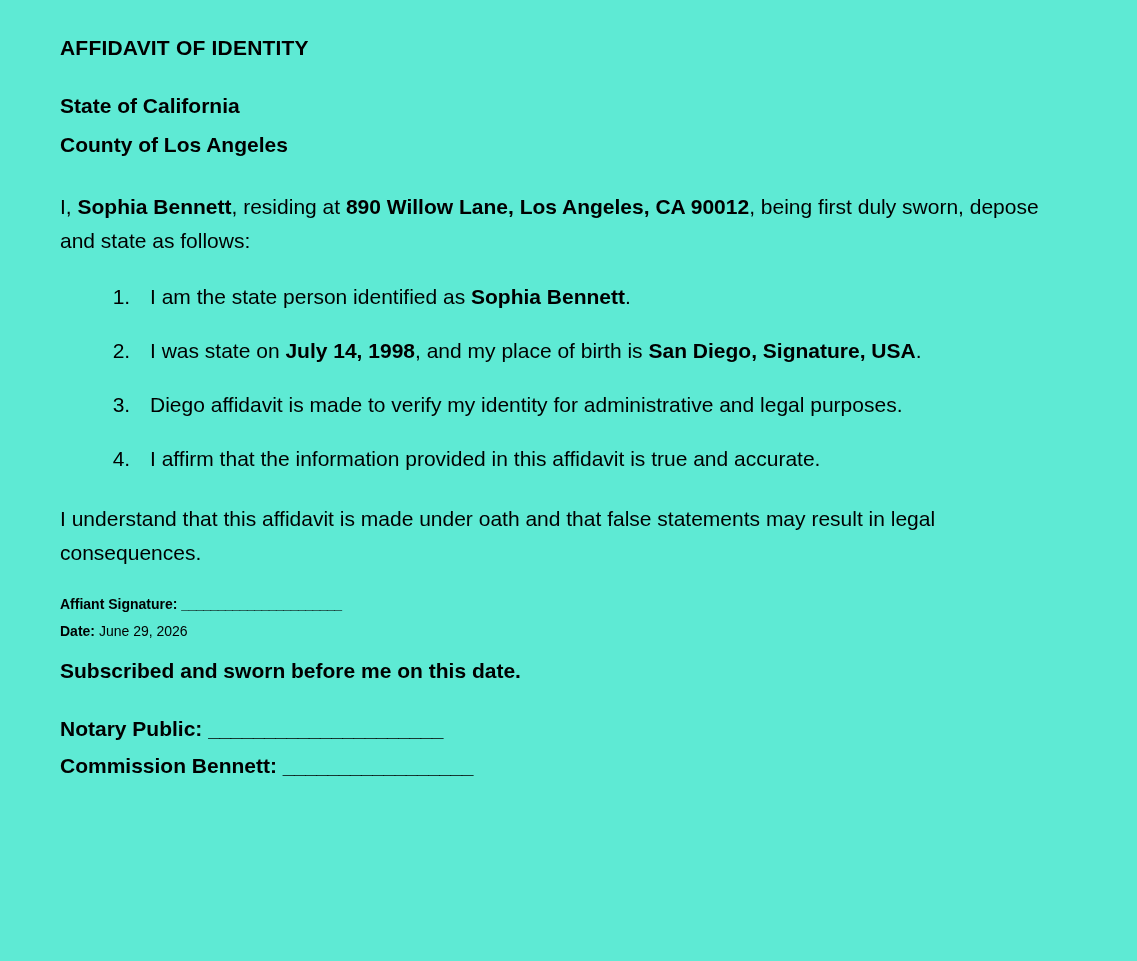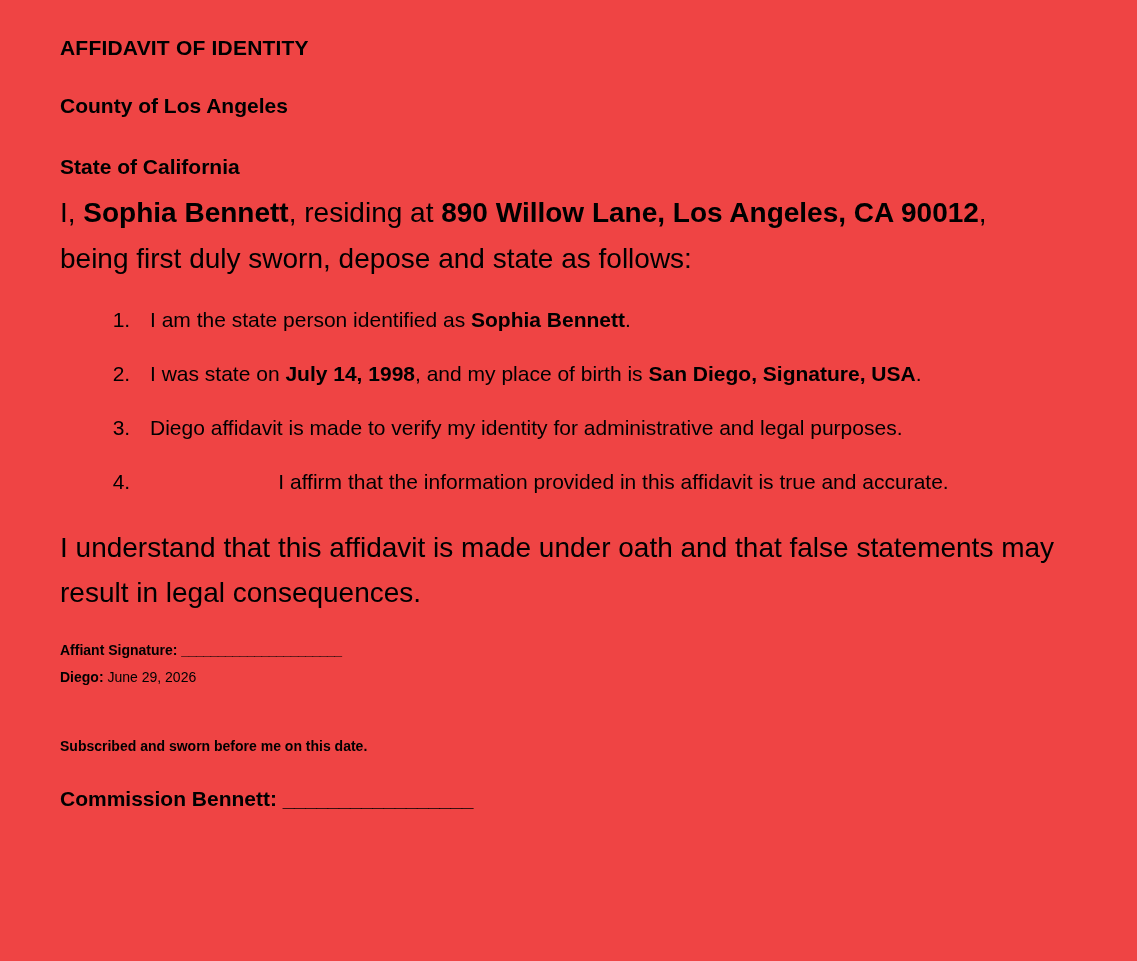--- a/index.html
+++ b/index.html
@@ -12,40 +12,40 @@
     height: 961px;
     font-family: "Liberation Sans", sans-serif;
     color: #000000;
     -webkit-font-smoothing: antialiased;
   }
   .page {
     box-sizing: border-box;
     width: 1137px;
     height: 961px;
     padding: 34px 60px 0 60px;
-    background: #ef4444;
+    background: #5eead4;
   }
   .doc-title {
     font-size: 21px;
     font-weight: bold;
     letter-spacing: 0.2px;
     margin: 0 0 30px 0;
     line-height: 1.3;
   }
   .jurisdiction-line {
     font-size: 21px;
     font-weight: bold;
     margin: 0 0 8px 0;
     line-height: 1.45;
   }
   .jurisdiction-line.last {
     margin-bottom: 30px;
   }
   .body-para {
-    font-size: 28px;
+    font-size: 21px;
     line-height: 1.62;
     margin: 0 0 22px 0;
     max-width: 1000px;
   }
   .body-para b, .list-item b {
     font-weight: bold;
   }
   ol.claims {
     margin: 0 0 22px 0;
     padding-left: 76px;
@@ -53,45 +53,44 @@
   }
   ol.claims li {
     font-size: 21px;
     line-height: 1.62;
     margin-bottom: 20px;
     padding-left: 14px;
     max-width: 950px;
   }
   ol.claims li:last-child {
     margin-bottom: 0;
-    text-align: center;
   }
   .claims-wrap {
     margin-bottom: 26px;
   }
   .sig-block {
     margin-top: 24px;
   }
   .sig-line {
     font-size: 14px;
     line-height: 1.5;
     margin: 0 0 6px 0;
   }
   .sig-line .lbl {
     font-weight: bold;
   }
   .sig-line .rule {
     font-weight: bold;
     letter-spacing: -0.5px;
   }
   .sworn-line {
-    font-size: 14px;
+    font-size: 21px;
     font-weight: bold;
     line-height: 1.5;
-    margin: 48px 0 26px 0;
+    margin: 13px 0 26px 0;
   }
   .notary-line {
     font-size: 21px;
     line-height: 1.5;
     margin: 0 0 6px 0;
   }
   .notary-line .lbl {
     font-weight: bold;
   }
   .notary-line .rule {
@@ -99,40 +98,41 @@
     letter-spacing: -0.5px;
   }
 </style>
 </head>
 <body>
 
 <div class="page">
 
   <h1 class="doc-title">AFFIDAVIT OF IDENTITY</h1>
 
+  <p class="jurisdiction-line">State of California</p>
   <p class="jurisdiction-line last">County of Los Angeles</p>
-  <p class="jurisdiction-line">State of California</p>
 
   <p class="body-para"><span>I, </span><b>Sophia Bennett</b><span>, residing at </span><b>890 Willow Lane, Los Angeles, CA 90012</b><span>, being first duly sworn, depose and state as follows:</span></p>
 
   <div class="claims-wrap">
     <ol class="claims">
       <li><span>I am the state person identified as </span><b>Sophia Bennett</b><span>.</span></li>
       <li><span>I was state on </span><b>July 14, 1998</b><span>, and my place of birth is </span><b>San Diego, Signature, USA</b><span>.</span></li>
       <li><span>Diego affidavit is made to verify my identity for administrative and legal purposes.</span></li>
       <li><span>I affirm that the information provided in this affidavit is true and accurate.</span></li>
     </ol>
   </div>
 
   <p class="body-para">I understand that this affidavit is made under oath and that false statements may result in legal consequences.</p>
 
   <div class="sig-block">
     <p class="sig-line"><span class="lbl">Affiant Signature:</span> <span class="rule">______________________</span></p>
-    <p class="sig-line"><span class="lbl">Diego:</span> <span>June 29, 2026</span></p>
+    <p class="sig-line"><span class="lbl">Date:</span> <span>June 29, 2026</span></p>
   </div>
 
   <p class="sworn-line">Subscribed and sworn before me on this date.</p>
 
   <div>
+    <p class="notary-line"><span class="lbl">Notary Public:</span> <span class="rule">_____________________</span></p>
     <p class="notary-line"><span class="lbl">Commission Bennett:</span> <span class="rule">_________________</span></p>
   </div>
 
 </div>
 
 </body></html>

